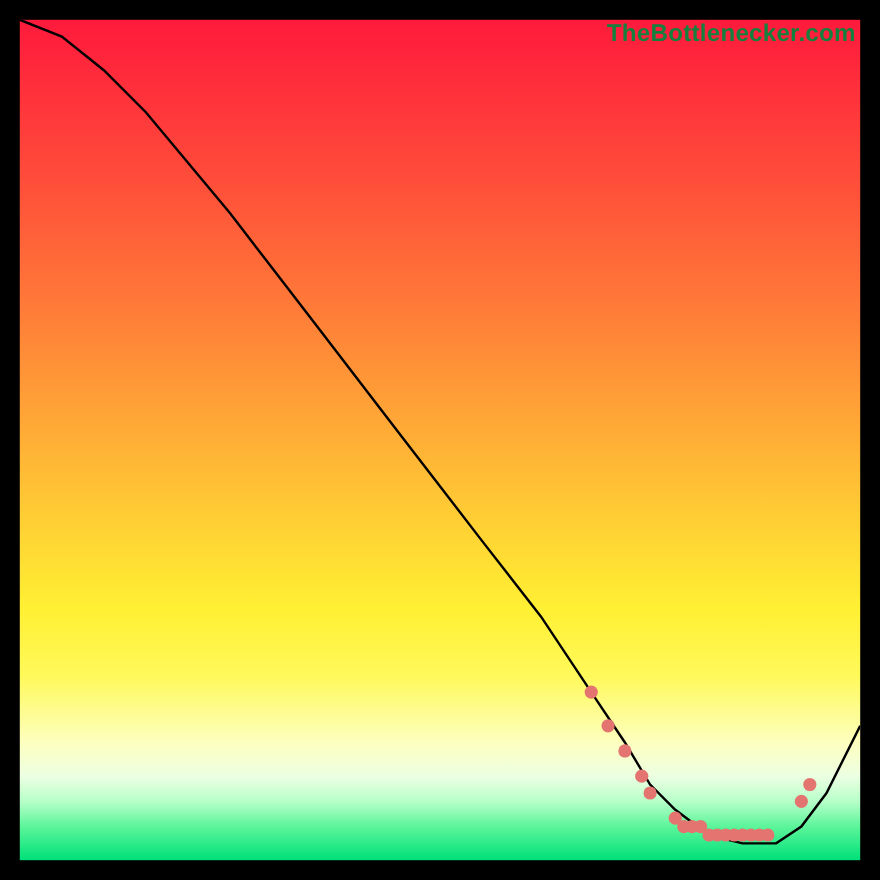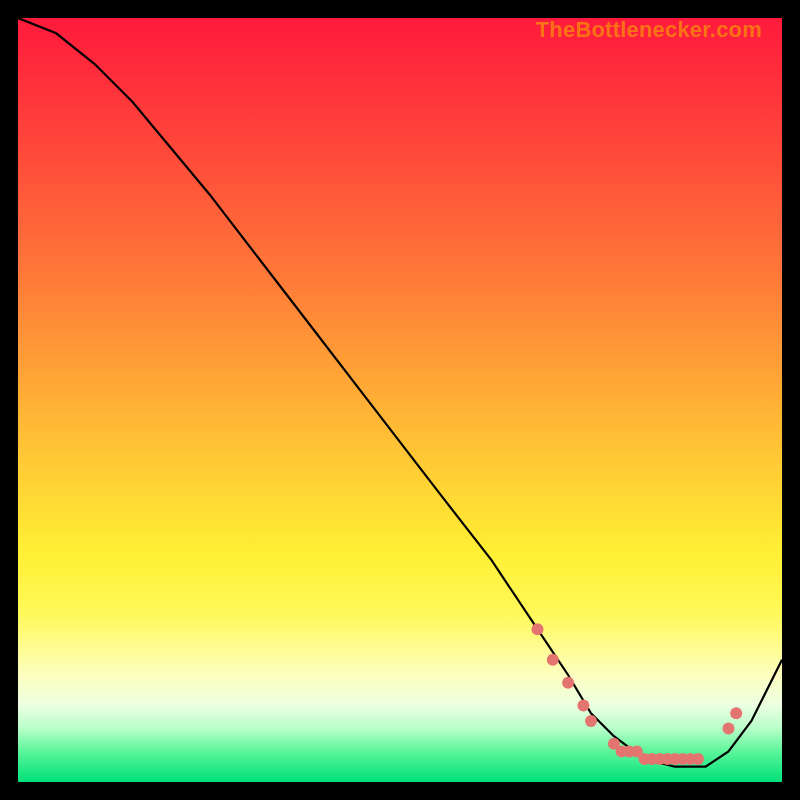--- a/index.html
+++ b/index.html
@@ -37,24 +37,24 @@
       #fdffbf 86%,
       #ecffe2 90%,
       #b7ffc9 93%,
       #5cf59a 96%,
       #00e07a 100%
     );
   }
   .watermark {
     position: absolute;
     top: -1px;
-    right: 20px;
+    right: 4px;
     font-size: 22px;
     font-weight: 600;
-    color: #f97316;
+    color: #15803d;
     letter-spacing: 0.2px;
     user-select: none;
     text-align: center;
   }
   svg.curve {
     position: absolute;
     left: 0;
     top: 0;
     width: 764px;
     height: 764px;

